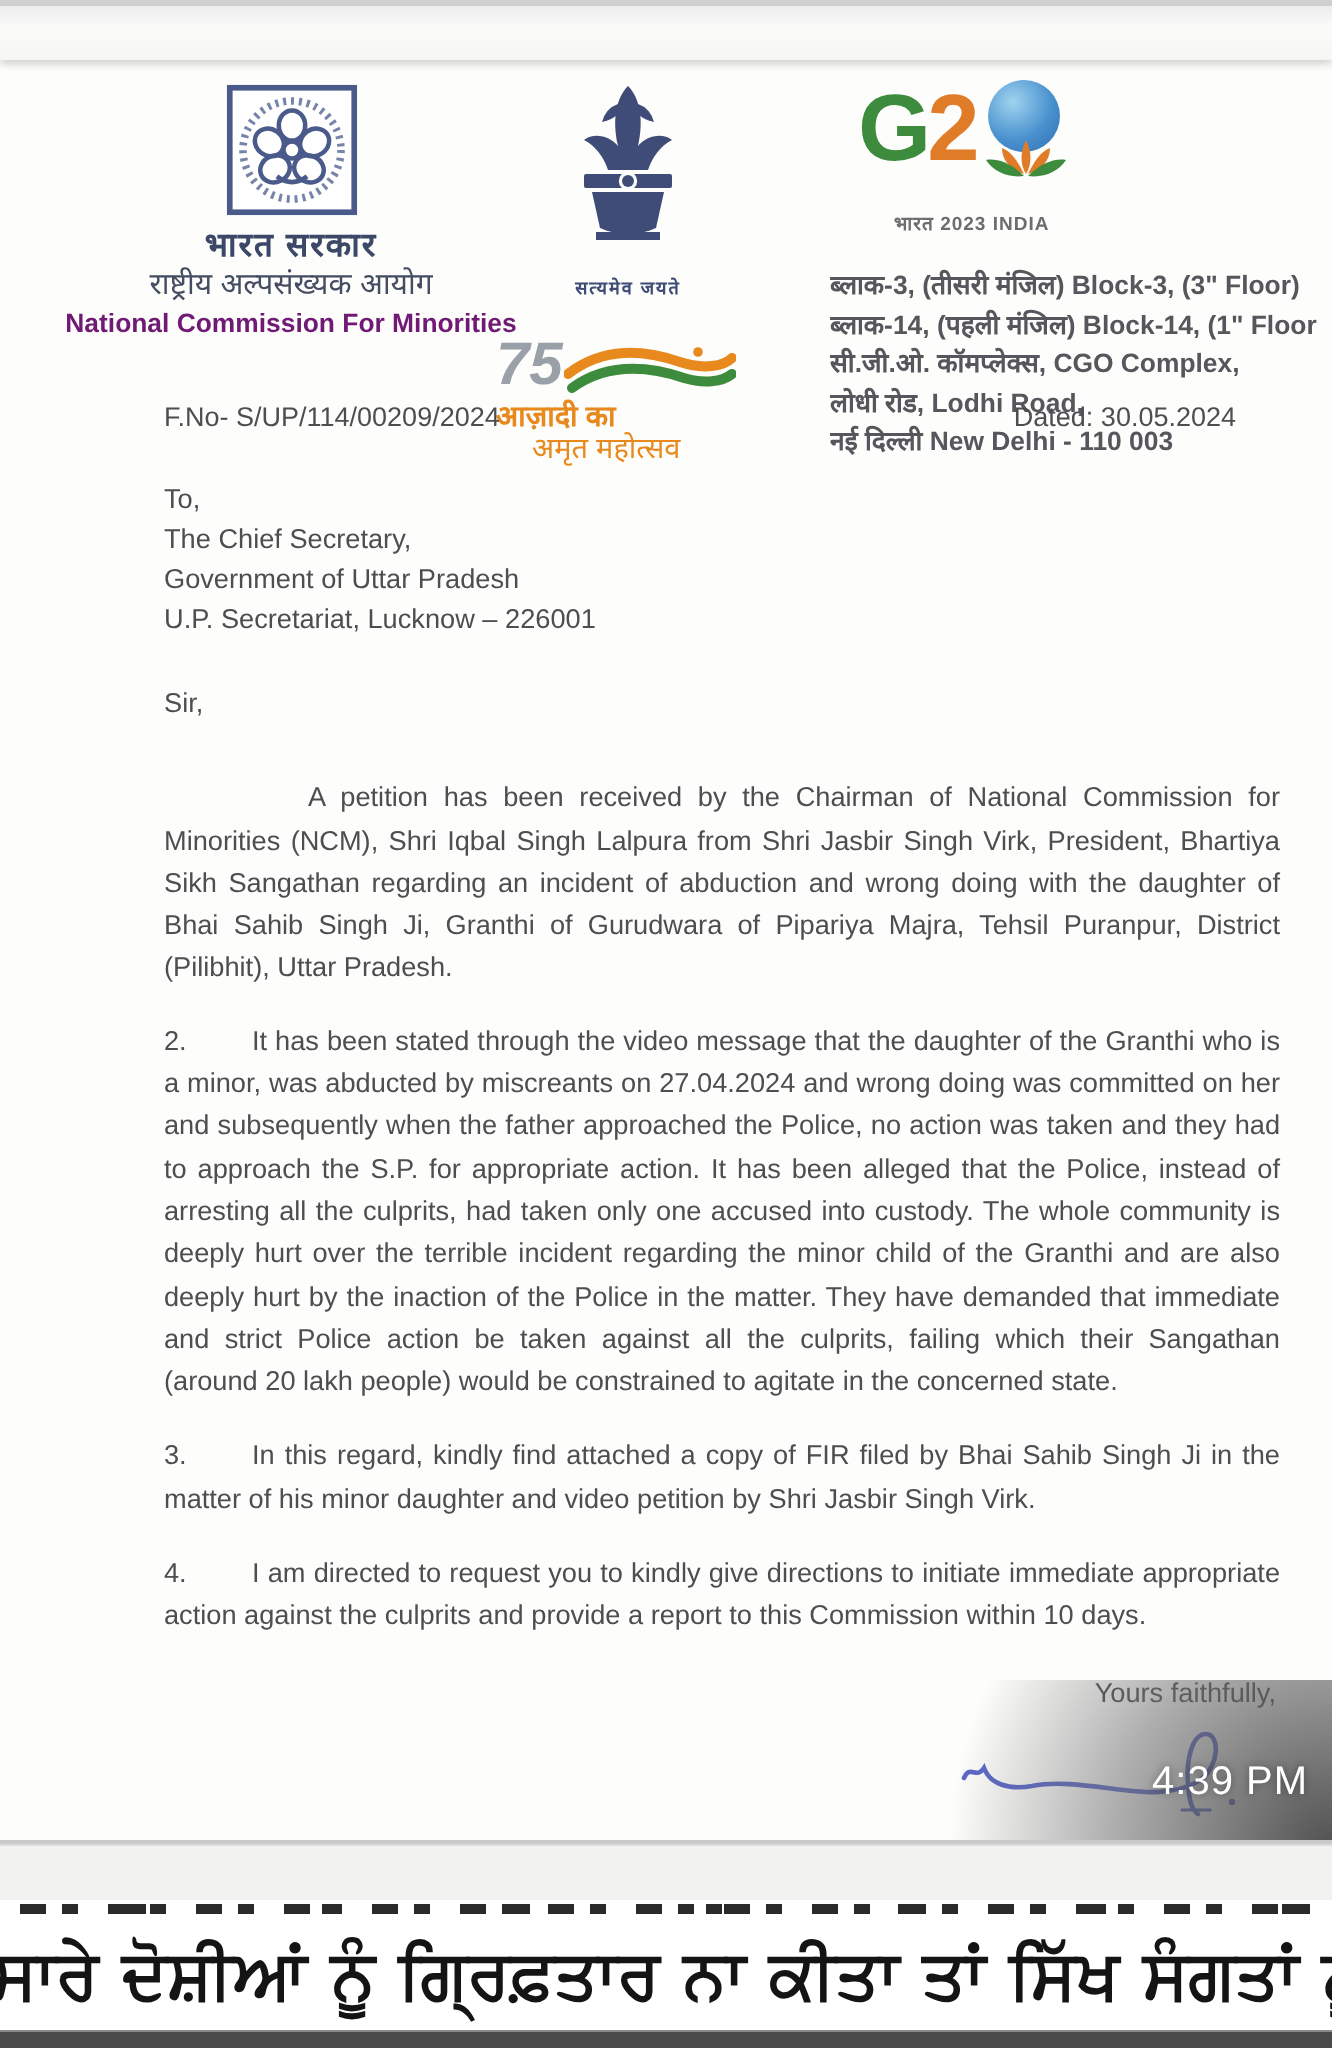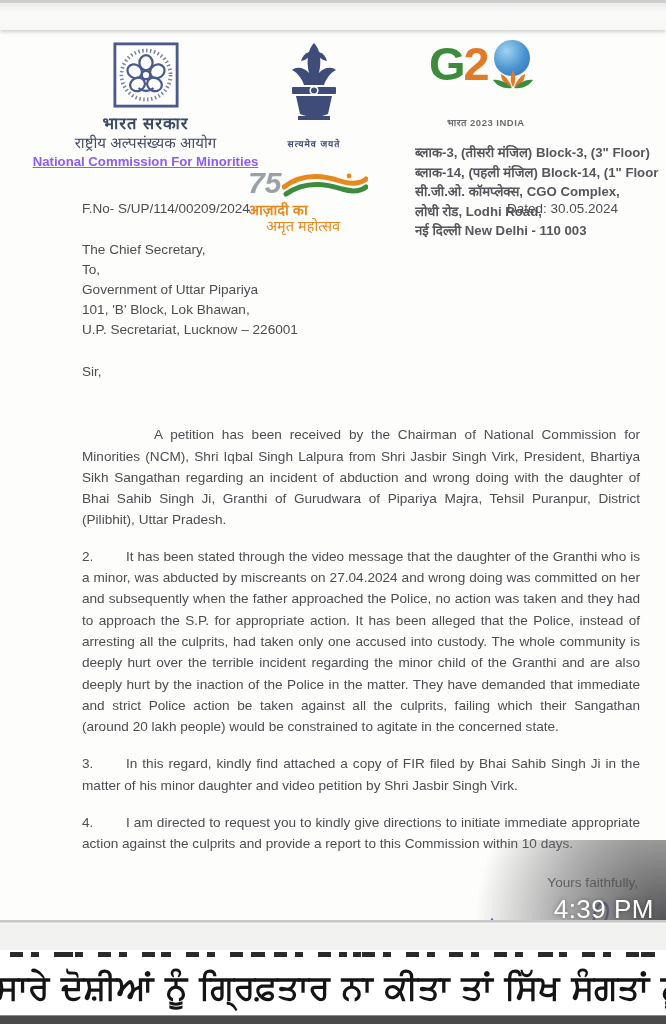--- a/index.html
+++ b/index.html
@@ -26,21 +26,21 @@
   }
   .page-inner { padding:0 26px 0 82px; }
 
   
   .lh { position:relative; height:200px; }
   .lh-left { position:absolute; left:28px; top:12px; width:235px; text-align:center; }
   .ncm-logo { width:66px; height:66px; margin:0 auto 6px auto; display:block; }
   .hi-bold   { font-weight:bold; color:#3c4867; font-size:16.5px; line-height:19px; letter-spacing:1px;}
   .en-bold   { font-weight:bold; color:#3f4450; font-size:15.5px; line-height:19px; }
   .hi-mid    { color:#454d63; font-size:15px; line-height:20px; }
-  .en-caps   { font-weight:bold; color:#8b5cf6; font-size:13.2px; line-height:18px;text-decoration:underline; }
+  .en-caps   { font-weight:bold; color:#701a75; font-size:13.2px; line-height:18px; }
 
   .lh-center { position:absolute; left:244px; top:10px; width:140px; text-align:center; }
   .emblem { display:block; margin:0 auto; }
   .emblem-caption { font-size:9px; color:#3f4c78; font-weight:bold; margin-top:2px; letter-spacing:1px;}
   .azadi { margin-top:14px; text-align:left; padding-left:4px; position:relative;}
   .azadi-75 { font-size:30px; font-style:italic; color:#9aa0a8; font-weight:bold; line-height:28px; display:inline-block;}
   .azadi-wave { position:absolute; left:38px; top:2px; }
   .azadi-l1 { color:#e8891d; font-size:14.5px; font-weight:bold; line-height:16px; margin-top:2px;}
   .azadi-l2 { color:#e8891d; font-size:14.5px; font-weight:normal; line-height:16px; padding-left:18px;}
 
@@ -48,47 +48,47 @@
   .g20 { display:flex; align-items:flex-start; padding-left:14px; height:62px; }
   .g20-g { font-size:47px; font-weight:bold; color:#3d8b3d; line-height:52px; letter-spacing:-2px;}
   .g20-2 { font-size:47px; font-weight:bold; color:#e07b28; line-height:52px; letter-spacing:-2px;}
   .g20-globe-wrap { position:relative; width:44px; height:58px; margin-left:3px;}
   .g20-globe {
     width:36px; height:36px; border-radius:50%;
     background:radial-gradient(circle at 35% 30%, #9fd3ef, #4a92cf 55%, #2d6cb0);
     position:absolute; top:2px; left:3px;
   }
   .g20-lotus { position:absolute; top:30px; left:0; }
-  .g20-caption { font-size:9.5px; color:#6d6d70; font-weight:bold; padding-left:32px; margin-top:12px; letter-spacing:.5px;}
+  .g20-caption { font-size:9.5px; color:#6d6d70; font-weight:bold; padding-left:32px; margin-top:2px; letter-spacing:.5px;}
   .addr { margin-top:10px; font-size:13.2px; line-height:19.5px; color:#56565c; font-weight:600; white-space:nowrap;}
 
   .ref-row { position:absolute; left:82px; right:26px; top:168px; display:flex; justify-content:space-between; }
   .ref-no { font-size:13.5px; color:#4d4d52; }
   .ref-date { font-size:13.5px; color:#4d4d52; margin-right:22px; }
 
   
   .recipient { margin-top:10px; }
   .recipient div { line-height:20px; }
   .salutation { margin-top:21px; }
   .para { position:relative; text-align:justify; margin-top:15px; }
-  .para-first { text-indent:72px; margin-top:42px; }
+  .para-first { text-indent:72px; margin-top:26px; }
   .pnum { position:absolute; left:0; top:0; }
   .pnum-indent { text-indent:44px; }
 
   .valediction { text-align:right; margin-top:17px; padding-right:2px; }
   .sig-wrap { text-align:right; padding-right:6px; margin-top:4px; height:48px;}
 
   
   .ts-overlay {
     position:absolute; right:0; bottom:0; width:230px; height:80px;
     background:radial-gradient(circle at 100% 105%, rgba(72,72,74,.95), rgba(110,110,112,.55) 45%, rgba(150,150,150,0) 78%);
   }
   .ts-text {
-    position:absolute; right:12px; bottom:0;
-    color:#fff; font-size:26px; font-weight:400; letter-spacing:.5px;
+    position:absolute; right:12px; bottom:18px;
+    color:#fff; font-size:20px; font-weight:400; letter-spacing:.5px;
     text-shadow:0 0 4px rgba(0,0,0,.4);
     margin-top:44px;
   }
 
   
   .gap-band { height:28px; background:#f2f2f1; border-top:1px solid #dcdcdc; }
   .cutoff-line {
     height:10px; background:#fff; position:relative; overflow:hidden;
   }
   .cutoff-line .frag {
@@ -193,24 +193,23 @@
 
     <div class="ref-row">
       <span class="ref-no">F.No- S/UP/114/00209/2024</span>
       <span class="ref-date">Dated: 30.05.2024</span>
     </div>
   </div>
 
   <div class="page-inner">
 
     <div class="recipient">
+      <div>To,</div>
       <div>The Chief Secretary,</div>
-      <div>To,</div>
-      <div>Government of Uttar Pipariya</div>
-      <div>101, 'B' Block, Lok Bhawan,</div>
+      <div>Government of Uttar Pradesh</div>
       <div>U.P. Secretariat, Lucknow – 226001</div>
     </div>
 
     <div class="salutation">Sir,</div>
 
     <div class="para para-first">A petition has been received by the Chairman of National Commission for Minorities (NCM), Shri Iqbal Singh Lalpura from Shri Jasbir Singh Virk, President, Bhartiya Sikh Sangathan regarding an incident of abduction and wrong doing with the daughter of Bhai Sahib Singh Ji, Granthi of Gurudwara of Pipariya Majra, Tehsil Puranpur, District (Pilibhit), Uttar Pradesh.</div>
 
     <div class="para">
       <span class="pnum">2.</span>
       <span class="pnum-indent" style="display:block; text-indent:44px;">It has been stated through the video message that the daughter of the Granthi who is a minor, was abducted by miscreants on 27.04.2024 and wrong doing was committed on her and subsequently when the father approached the Police, no action was taken and they had to approach the S.P. for appropriate action. It has been alleged that the Police, instead of arresting all the culprits, had taken only one accused into custody. The whole community is deeply hurt over the terrible incident regarding the minor child of the Granthi and are also deeply hurt by the inaction of the Police in the matter. They have demanded that immediate and strict Police action be taken against all the culprits, failing which their Sangathan (around 20 lakh people) would be constrained to agitate in the concerned state.</span>

